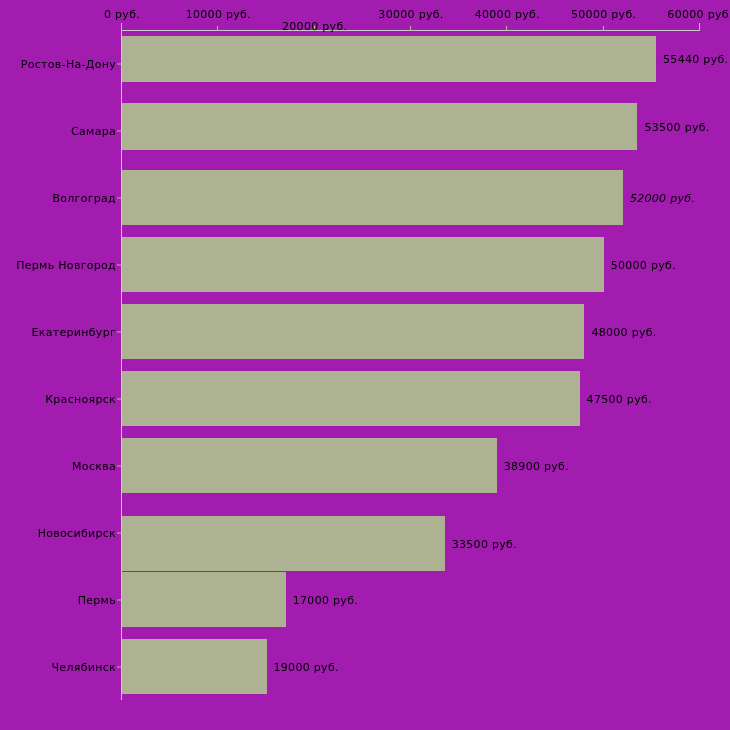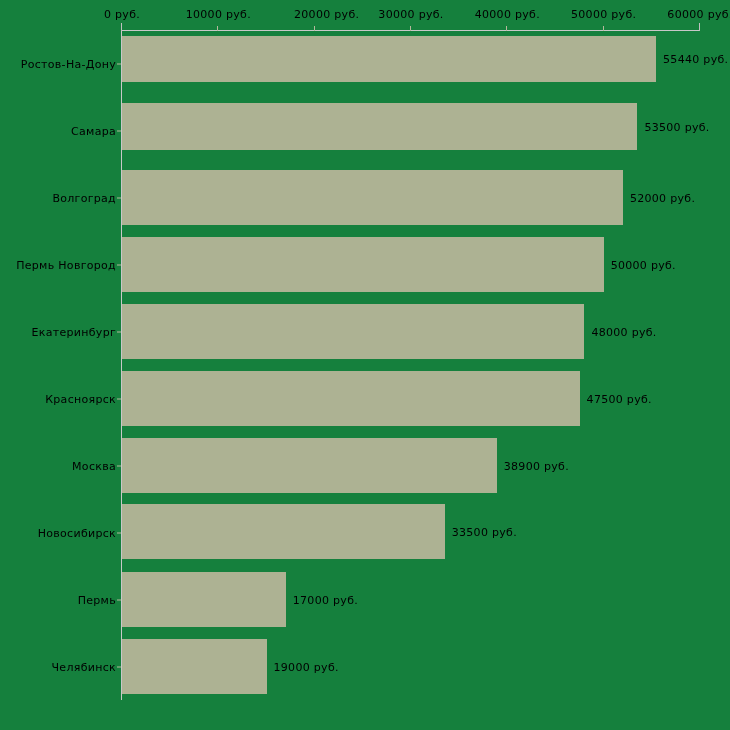--- a/index.html
+++ b/index.html
@@ -12,21 +12,21 @@
     height: 730px;
     font-family: "DejaVu Sans", sans-serif;
     color: #000000;
     overflow: hidden;
   }
 
   #chart-root {
     position: relative;
     width: 730px;
     height: 730px;
-    background: #15803d;
+    background: #a21caf;
   }
 
   
   #x-axis {
     position: absolute;
     left: 121px;
     top: 30px;
     width: 579px;
     height: 1px;
     background: #c8c8c8;
@@ -124,57 +124,57 @@
       <div class="x-tick" style="left: 192.667px;"></div>
       <div class="x-tick" style="left: 289px;"></div>
       <div class="x-tick" style="left: 385.333px;"></div>
       <div class="x-tick" style="left: 481.667px;"></div>
       <div class="x-tick edge" style="left: 578px;"></div>
     </div>
 
   <div id="x-tick-layer">
       <div class="x-tick-label" style="left: 122px; top: 8px; position: absolute;">0 руб.</div>
       <div class="x-tick-label" style="left: 218.333px; top: 8px; position: absolute;">10000 руб.</div>
-      <div class="x-tick-label" style="left: 314.667px; top: 8px; position: absolute; margin-left: 12px;">20000 руб.</div>
+      <div class="x-tick-label" style="left: 314.667px; top: 20px; position: absolute;">20000 руб.</div>
       <div class="x-tick-label" style="left: 411px; top: 8px; position: absolute;">30000 руб.</div>
       <div class="x-tick-label" style="left: 507.333px; top: 8px; position: absolute;">40000 руб.</div>
       <div class="x-tick-label" style="left: 603.667px; top: 8px; position: absolute;">50000 руб.</div>
       <div class="x-tick-label" style="left: 700px; top: 8px; position: absolute;">60000 руб.</div>
     </div>
 
   <div id="plot">
       <div class="bar-row" style="top: 6px; height: 46px;">
         <div class="bar" title="Ростов-На-Дону: 55440 руб." style="width: 534.072px; background: rgb(173, 178, 147);"></div>
         <div class="bar-value" style="left: 541.072px;">55440 руб.</div>
       </div>
       <div class="bar-row" style="top: 73px; height: 47px;">
         <div class="bar" title="Самара: 53500 руб." style="width: 515.383px; background: rgb(173, 178, 147);"></div>
         <div class="bar-value" style="left: 522.383px;">53500 руб.</div>
       </div>
       <div class="bar-row" style="top: 140px; height: 55px;">
         <div class="bar" title="Волгоград: 52000 руб." style="width: 500.933px; background: rgb(173, 178, 147);"></div>
-        <div class="bar-value" style="left: 507.933px;">52000 руб.</div>
+        <div class="bar-value" style="left: 507.933px; font-style: italic;">52000 руб.</div>
       </div>
       <div class="bar-row" style="top: 207px; height: 55px;">
         <div class="bar" title="Нижний Новгород: 50000 руб." style="width: 481.667px; background: rgb(173, 178, 147);"></div>
         <div class="bar-value" style="left: 488.667px;">50000 руб.</div>
       </div>
       <div class="bar-row" style="top: 274px; height: 55px;">
         <div class="bar" title="Екатеринбург: 48000 руб." style="width: 462.4px; background: rgb(173, 178, 147);"></div>
         <div class="bar-value" style="left: 469.4px;">48000 руб.</div>
       </div>
       <div class="bar-row" style="top: 341px; height: 55px;">
         <div class="bar" title="Красноярск: 47500 руб." style="width: 457.583px; background: rgb(173, 178, 147);"></div>
         <div class="bar-value" style="left: 464.583px;">47500 руб.</div>
       </div>
       <div class="bar-row" style="top: 408px; height: 55px;">
         <div class="bar" title="Москва: 38900 руб." style="width: 374.737px; background: rgb(173, 178, 147);"></div>
         <div class="bar-value" style="left: 381.737px;">38900 руб.</div>
       </div>
-      <div class="bar-row" style="top: 474px; height: 55px;">
+      <div class="bar-row" style="top: 486px; height: 55px;">
         <div class="bar" title="Новосибирск: 33500 руб." style="width: 322.717px; background: rgb(173, 178, 147);"></div>
         <div class="bar-value" style="left: 329.717px;">33500 руб.</div>
       </div>
       <div class="bar-row" style="top: 542px; height: 55px;">
         <div class="bar" title="Пермь: 17000 руб." style="width: 163.767px; background: rgb(173, 178, 147);"></div>
         <div class="bar-value" style="left: 170.767px; text-align: right;">17000 руб.</div>
       </div>
       <div class="bar-row" style="top: 609px; height: 55px;">
         <div class="bar" title="Челябинск: 15000 руб." style="width: 144.5px; background: rgb(173, 178, 147);"></div>
         <div class="bar-value" style="left: 151.5px;">19000 руб.</div>

